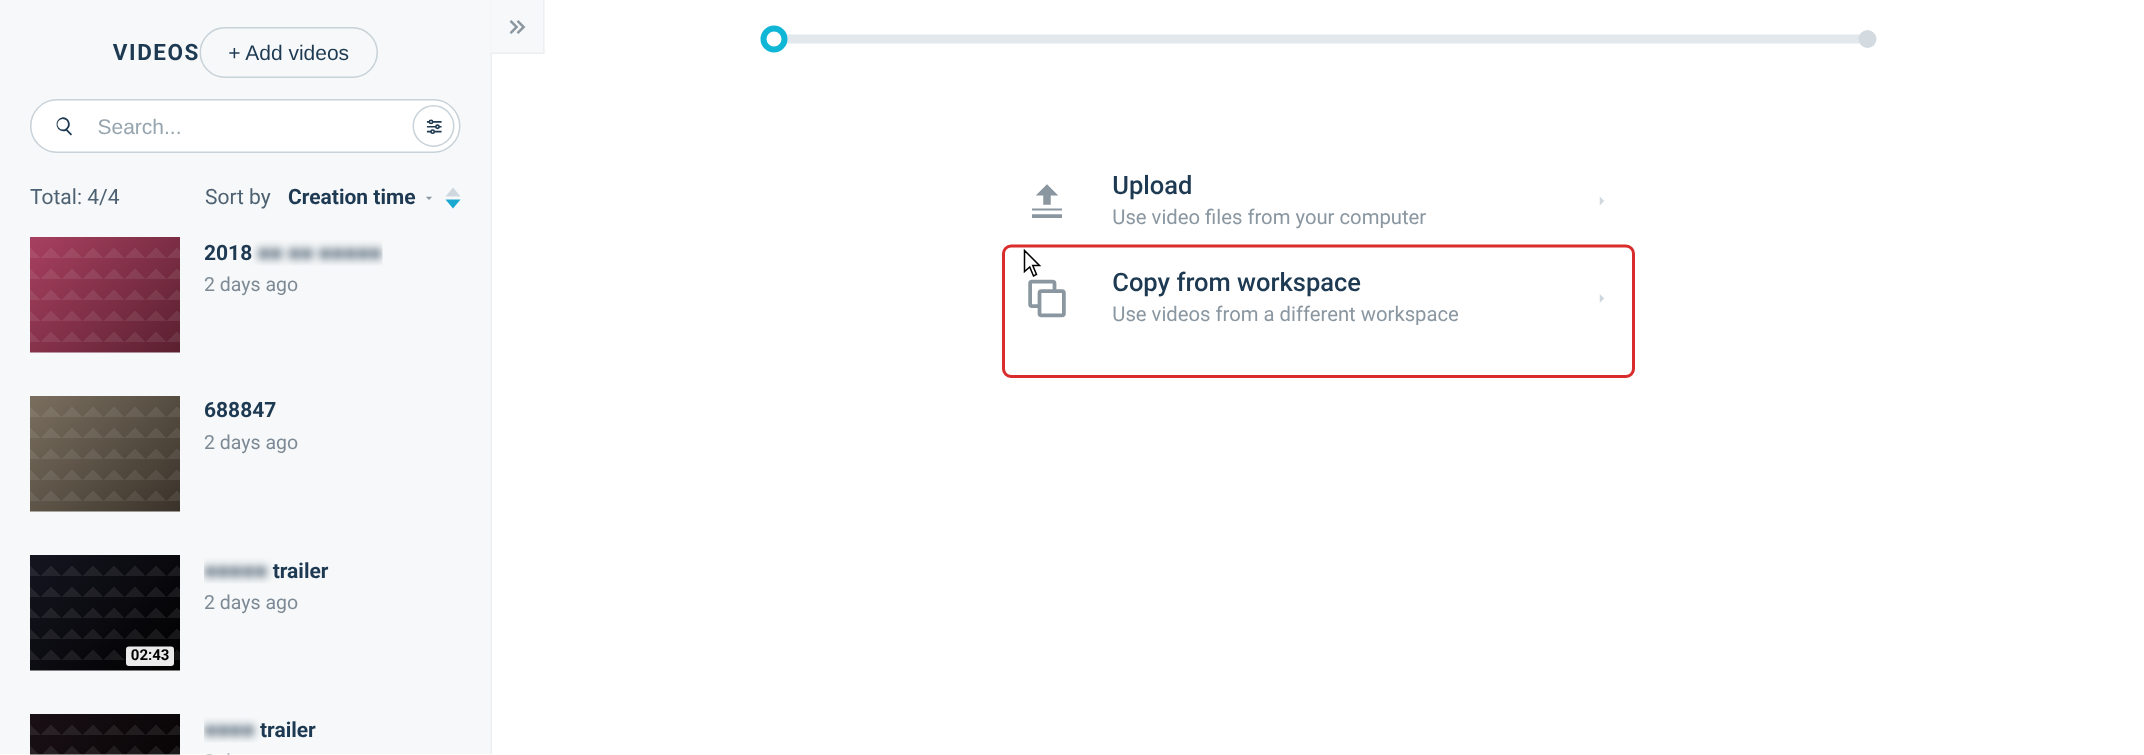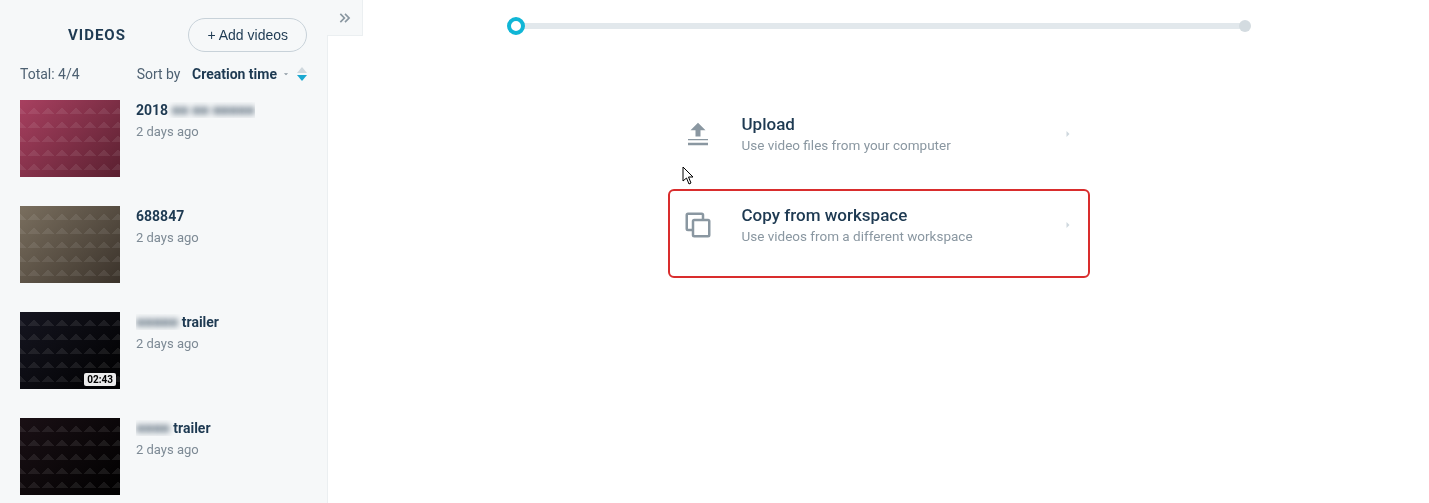--- a/index.html
+++ b/index.html
@@ -4,21 +4,21 @@
 <style>
   * { box-sizing: border-box; margin: 0; padding: 0; }
   html, body { width: 1429px; height: 503px; font-family: -apple-system, BlinkMacSystemFont, "Segoe UI", Roboto, "Helvetica Neue", Arial, sans-serif; color: #1e3a52; background: #fff; }
   .app { display: flex; width: 100%; height: 100%; }
 
   
   .sidebar { width: 328px; height: 100%; background: #f6f8f9; position: relative; padding: 18px 20px 0 20px; border-right: 1px solid #ebeff1; }
   .collapse-handle { position: absolute; top: 0; right: -36px; width: 36px; height: 36px; display: flex; align-items: center; justify-content: center; background: #f6f8f9; border-right: 1px solid #ebeff1; border-bottom: 1px solid #ebeff1; cursor: pointer; }
   .collapse-handle svg { fill: #8a97a1; }
 
-  .sidebar-header { display: flex; align-items: center; justify-content: space-between; margin-bottom: 14px; margin-left: 48px; }
+  .sidebar-header { display: flex; align-items: center; justify-content: center; margin-bottom: 14px; }
   .sidebar-title { font-size: 15px; font-weight: 700; letter-spacing: 1px; color: #1e3a52; }
   .add-videos-btn { border: 1px solid #c8d2d9; background: transparent; border-radius: 18px; height: 34px; padding: 0 18px; font-size: 14px; color: #1e3a52; cursor: pointer; }
 
   .search-wrap { position: relative; margin-bottom: 22px; }
   .search-input { width: 100%; height: 36px; border: 1px solid #c8d2d9; border-radius: 18px; background: #fff; padding: 0 44px 0 44px; font-size: 14px; color: #1e3a52; outline: none; }
   .search-input::placeholder { color: #97a5af; }
   .search-icon-wrap { position: absolute; left: 16px; top: 50%; transform: translateY(-50%); display: flex; }
   .filter-btn { position: absolute; right: 4px; top: 50%; transform: translateY(-50%); width: 28px; height: 28px; border-radius: 14px; border: 1px solid #c8d2d9; background: #fff; display: flex; align-items: center; justify-content: center; cursor: pointer; }
 
   .meta-row { display: flex; align-items: center; justify-content: space-between; font-size: 14px; color: #4e6172; margin-bottom: 18px; }
@@ -50,21 +50,21 @@
   .stepper { position: relative; height: 30px; margin: 0 auto 60px auto; width: 744px; }
   .stepper-track { position: absolute; top: 9px; left: 9px; right: 9px; height: 6px; background: #e2e8ec; border-radius: 3px; }
   .stepper-dot { position: absolute; top: 3px; width: 18px; height: 18px; border-radius: 50%; background: #fff; }
   .stepper-dot.active { border: 4px solid #10b6d6; background: #fff; left: 0; }
   .stepper-dot.inactive { background: #d3dbe0; right: 0; top: 6px; width: 12px; height: 12px; }
 
   .panel-center { text-align: center; }
   .eyebrow { font-size: 13px; letter-spacing: 1.5px; color: #8a97a1; margin-bottom: 18px; }
   .headline { font-size: 27px; font-weight: 400; color: #1e3a52; margin-bottom: 46px; }
 
-  .option-list { width: 418px; margin: 0 auto 68px auto; display: flex; flex-direction: column; gap: 26px; }
+  .option-list { width: 418px; margin: 0 auto 68px auto; display: flex; flex-direction: column; }
   .option { display: flex; align-items: center; gap: 24px; padding: 10px 14px 10px 8px; cursor: pointer; border-radius: 4px; position: relative; text-align: left; }
   .option.highlight { outline: 2px solid #d92d2d; outline-offset: 0; padding: 14px 14px 30px 8px; }
   .option .icon-slot { width: 40px; display: flex; justify-content: center; align-items: center; flex-shrink: 0; }
   .option .texts { flex: 1; }
   .opt-title { font-size: 17px; font-weight: 500; color: #1e3a52; margin-bottom: 2px; }
   .opt-sub { font-size: 13.5px; color: #8a97a1; line-height: 1.4; }
   .chev { flex-shrink: 0; }
 
   .cancel-btn { border: 1px solid #c8d2d9; background: #fff; border-radius: 20px; height: 40px; padding: 0 30px; font-size: 15px; color: #1e3a52; cursor: pointer; }
 
@@ -80,20 +80,38 @@
       <svg width="14" height="14" viewBox="0 0 24 24">
           <path d="M5 4l8 8-8 8-2-2 6-6-6-6 2-2zm8 0l8 8-8 8-2-2 6-6-6-6 2-2z"></path>
         </svg>
     </div>
 
     <div class="sidebar-header">
       <div class="sidebar-title">VIDEOS</div>
       <button class="add-videos-btn">+ Add videos</button>
     </div>
 
+    <div class="search-wrap">
+      <span class="search-icon-wrap">
+        <svg width="14" height="14" viewBox="0 0 24 24" fill="#1e3a52">
+            <path d="M10 2a8 8 0 015.29 13.96l5.38 5.37-1.42 1.42-5.37-5.38A8 8 0 1110 2zm0 2a6 6 0 100 12 6 6 0 000-12z"></path>
+          </svg>
+      </span>
+      <input class="search-input" placeholder="Search..." style="">
+      <button class="filter-btn">
+        <svg width="13" height="13" viewBox="0 0 24 24" fill="none" stroke="#1e3a52" stroke-width="2">
+            <line x1="3" y1="6" x2="21" y2="6"></line>
+            <line x1="3" y1="12" x2="21" y2="12"></line>
+            <line x1="3" y1="18" x2="21" y2="18"></line>
+            <circle cx="8" cy="6" r="2" fill="#fff"></circle>
+            <circle cx="16" cy="12" r="2" fill="#fff"></circle>
+            <circle cx="10" cy="18" r="2" fill="#fff"></circle>
+          </svg>
+      </button>
+    </div>
 
     <div class="meta-row">
       <span>Total: 4/4</span>
       <span style="display:flex;align-items:center;">
         <span class="sort-by">
           <span>Sort by</span>
           <span>&nbsp;</span>
           <span class="strong">Creation time</span>
           <svg width="10" height="10" viewBox="0 0 24 24" fill="#8a97a1">
               <path d="M7 10l5 5 5-5z"></path>

